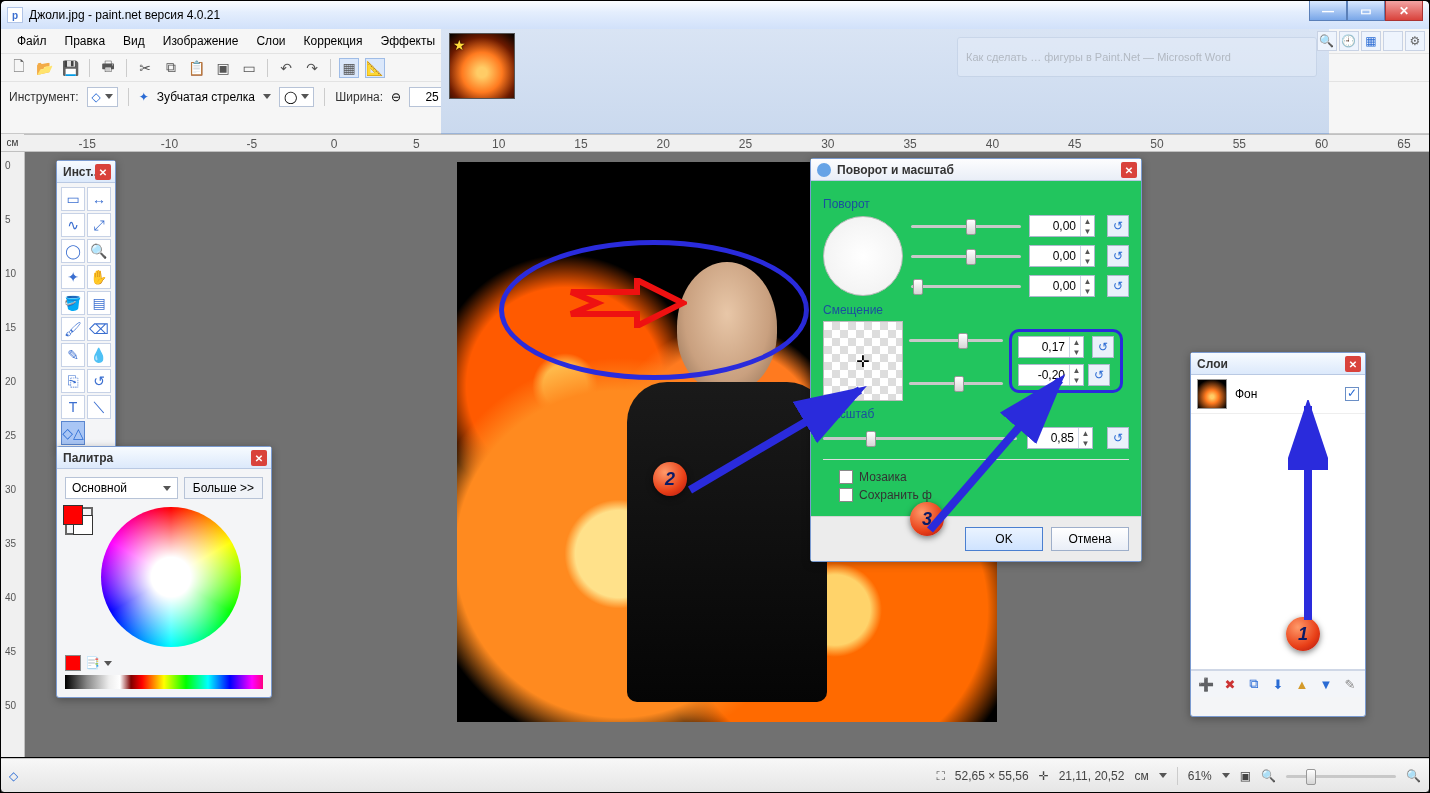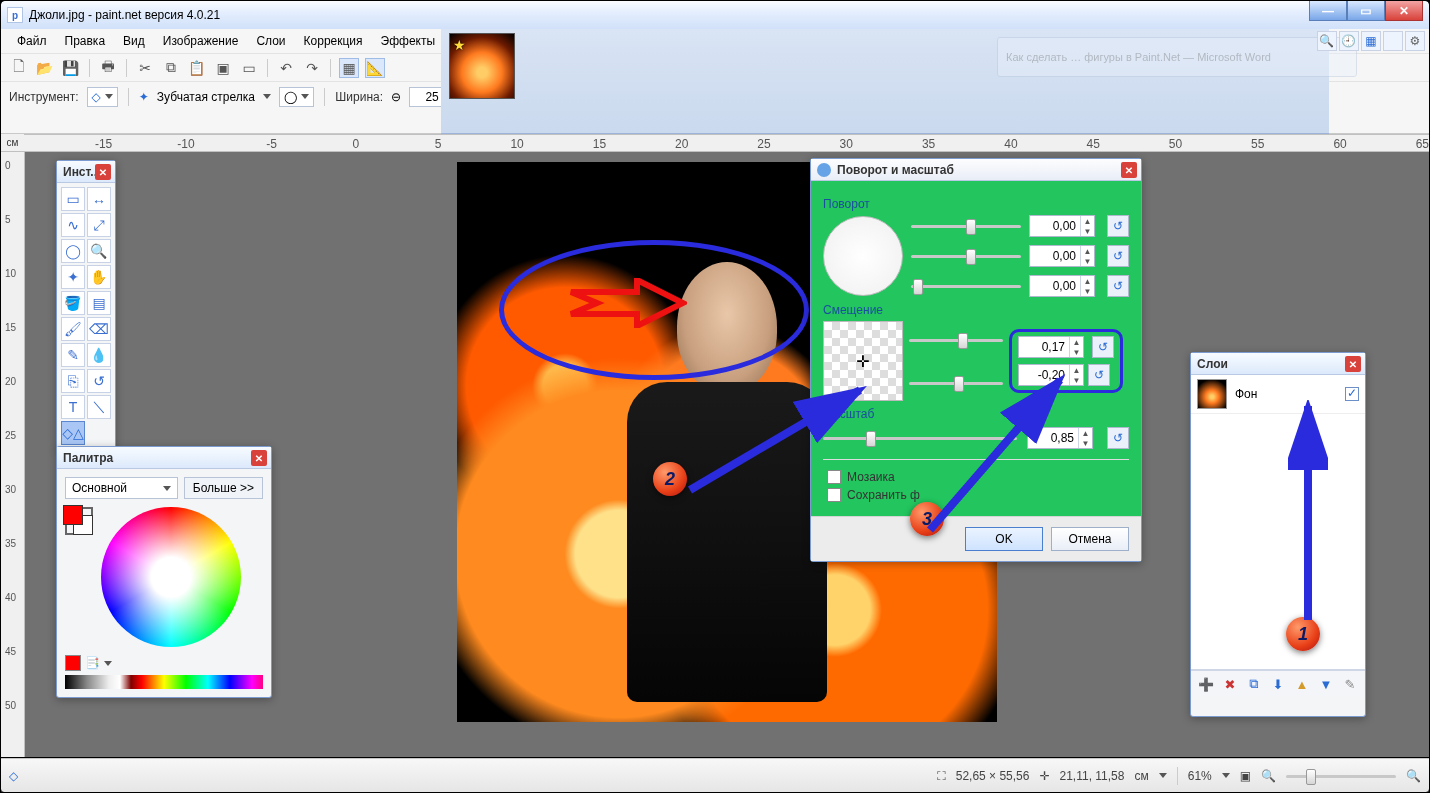--- a/index.html
+++ b/index.html
@@ -13,21 +13,21 @@
 .titlebar .title{color:#000;font-size:12px;}
 .win-btns{position:absolute;right:6px;top:0;display:flex;gap:0;}
 .win-btn{width:38px;height:20px;border:1px solid #5a7fb8;border-top:none;display:flex;align-items:center;justify-content:center;color:#fff;font-weight:bold;}
 .win-min{background:linear-gradient(#d9e9ff,#79a6e8);}
 .win-max{background:linear-gradient(#d9e9ff,#79a6e8);}
 .win-close{background:linear-gradient(#f2a4a4,#d9423b);border-color:#a33;}
 .thumb-strip{position:absolute;top:0;left:440px;right:100px;height:105px;background:linear-gradient(#d9e4f4,#cad9ee);border-bottom:1px solid #9bb4d8;}
 .thumb-img{position:absolute;top:4px;left:8px;width:66px;height:66px;border:1px solid #555;background:#220;display:flex;align-items:center;justify-content:center;overflow:hidden;}
 .flame-thumb{width:100%;height:100%;background:radial-gradient(circle at 50% 60%,#ffcc66 10%,#ff7a1f 40%,#6b1a00 70%,#000 100%);}
 .thumb-star{position:absolute;top:3px;left:3px;color:#ffdc3b;font-size:14px;text-shadow:0 0 2px #000;}
-.ghost-tab{position:absolute;top:8px;left:556px;width:360px;height:40px;background:#e9f0fa;border:1px solid #b8c7dd;border-radius:3px;opacity:.45;color:#888;font-size:11px;display:flex;align-items:center;padding-left:8px;}
+.ghost-tab{position:absolute;top:8px;left:516px;width:360px;height:40px;background:#e9f0fa;border:1px solid #b8c7dd;border-radius:3px;opacity:.45;color:#888;font-size:11px;display:flex;align-items:center;padding-left:8px;}
 
 
 .chrome{position:absolute;top:29px;left:1px;right:1px;height:105px;background:#f6f6f6;border-bottom:1px solid #c9c9c9;}
 .menubar{height:24px;display:flex;align-items:center;padding-left:8px;gap:2px;}
 .menubar span{padding:4px 8px;cursor:default;}
 .right-icons{position:absolute;right:4px;top:0;display:flex;gap:2px;align-items:center;height:24px;}
 .right-icons .ic{width:20px;height:20px;border:1px solid #c8d2e4;background:#eef4fd;display:flex;align-items:center;justify-content:center;font-size:12px;}
 .ic-blue{color:#2a6bd4;} .ic-orange{color:#e6912a;} .ic-pink{background:linear-gradient(#ff9bcf,#c94fa0);} .ic-gear{color:#666;}
 
 .toolbar1{height:28px;border-top:1px solid #e3e3e3;display:flex;align-items:center;padding-left:8px;gap:6px;}
@@ -38,21 +38,21 @@
 .toolbar2{height:30px;border-top:1px solid #e3e3e3;display:flex;align-items:center;padding-left:8px;gap:8px;}
 .toolbar2 .lbl{color:#333;}
 .toolbar2 .combo{border:1px solid #b7c3d7;height:20px;background:#fff;display:flex;align-items:center;padding:0 4px;gap:4px;}
 .toolbar2 .num-input{width:46px;border:1px solid #b7c3d7;height:20px;text-align:center;}
 .tri{width:0;height:0;border-left:4px solid transparent;border-right:4px solid transparent;border-top:5px solid #555;}
 .style-swatch{width:46px;height:14px;background:#000;border:1px solid #888;}
 .check{color:#55aa55;font-weight:bold;}
 
 
 .ruler-h{position:absolute;top:134px;left:24px;right:1px;height:18px;background:#f0f0f0;border-top:1px solid #c0c0c0;border-bottom:1px solid #c0c0c0;font-size:10px;color:#555;display:flex;align-items:flex-end;padding-left:6px;overflow:hidden;}
-.ruler-h span{display:inline-block;width:90px;text-align:right;margin-left:32px;}
+.ruler-h span{display:inline-block;width:90px;text-align:center;margin-left:32px;}
 .ruler-v{position:absolute;top:152px;left:1px;bottom:36px;width:24px;background:#f0f0f0;border-right:1px solid #c0c0c0;}
 .ruler-units{position:absolute;top:134px;left:1px;width:24px;height:18px;background:#f0f0f0;border-right:1px solid #c0c0c0;border-bottom:1px solid #c0c0c0;text-align:center;font-size:10px;line-height:18px;color:#333;}
 .ruler-v .tick{position:absolute;left:4px;font-size:10px;color:#555;}
 
 
 .canvas-area{position:absolute;top:152px;left:25px;right:1px;bottom:36px;background:#717171;}
 .doc{position:absolute;top:10px;left:432px;width:540px;height:560px;background:#000;border:0;}
 .flames{position:absolute;inset:0;background:
  radial-gradient(circle at 30% 70%,#ffe18a 0 8%,#ff8a1f 10% 30%,transparent 36%),
  radial-gradient(circle at 70% 80%,#ffd36a 0 6%,#ff6a00 8% 26%,transparent 32%),
@@ -115,21 +115,21 @@
 .spin{display:flex;align-items:center;border:1px solid #aeb9cd;background:#fff;height:22px;}
 .spin input{border:none;width:50px;text-align:right;padding-right:4px;height:20px;font-size:12px;}
 .spin .arrows{width:14px;height:20px;border-left:1px solid #cdd5e3;display:flex;flex-direction:column;}
 .spin .arrows div{flex:1;display:flex;align-items:center;justify-content:center;font-size:8px;color:#555;}
 .reset-btn{width:22px;height:22px;border:1px solid #aeb9cd;background:#eaf1fb;margin-left:4px;display:flex;align-items:center;justify-content:center;color:#2a6bd4;font-size:12px;}
 .offset-grid{display:grid;grid-template-columns:auto 1fr auto auto;gap:6px;align-items:center;}
 .offset-prev{width:80px;height:80px;border:1px solid #bbb;background:repeating-conic-gradient(#ddd 0 25%,#fff 0 50%) 0 0/16px 16px;grid-row:span 2;position:relative;}
 .offset-prev::after{content:"✛";position:absolute;top:50%;left:50%;transform:translate(-50%,-50%);color:#000;font-size:16px;}
 .hl-box{border:3px solid #2a2bdc;border-radius:10px;padding:4px 6px;display:flex;flex-direction:column;gap:6px;grid-row:span 2;}
 .hr{height:1px;background:#ddd;margin:10px 0;}
-.chk-row{display:flex;align-items:flex-end;gap:6px;margin:4px 4px;color:#333;}
+.chk-row{display:flex;align-items:flex-end;gap:6px;margin:4px 16px;color:#333;}
 .chk{width:14px;height:14px;border:1px solid #888;background:#fff;}
 .dlg-buttons{display:flex;justify-content:flex-end;gap:8px;padding:10px 12px;background:#ececec;border-top:1px solid #d4d4d4;}
 .btn{min-width:78px;height:24px;border:1px solid #9eafca;background:linear-gradient(#fff,#e9eef7);display:flex;align-items:center;justify-content:center;}
 .btn.primary{border-color:#4a7fd0;background:linear-gradient(#eaf3ff,#cfe3ff);}
 
 
 #layers{top:352px;left:1190px;width:176px;height:365px;}
 #layers .layer-list{height:295px;background:#fff;overflow:auto;border-bottom:1px solid #cfd7e6;}
 .layer-item{display:flex;align-items:center;gap:8px;padding:4px 6px;border-bottom:1px solid #eee;}
 .layer-item.sel{background:#dce9fb;}
@@ -494,21 +494,21 @@
     <div class="lt" style="color:#888">✎</div>
   </div>
 </div>
 
 <div class="statusbar">
   <span style="color:#2a6bd4">◇</span>
   <div class="right">
     <span>⛶</span>
     <span>52,65 × 55,56</span>
     <span>✛</span>
-    <span>21,11, 11,58</span>
+    <span>21,11, 20,52</span>
     <span>см</span>
         <div class="tri"></div>
     <div class="sep"></div>
     <span>61%</span>
         <div class="tri"></div>
     <span>▣</span>
     <span>🔍</span>
     <div class="slider" style="width:110px">
           <div class="track"></div>
           <div class="thumb" style="left:18%"></div>

